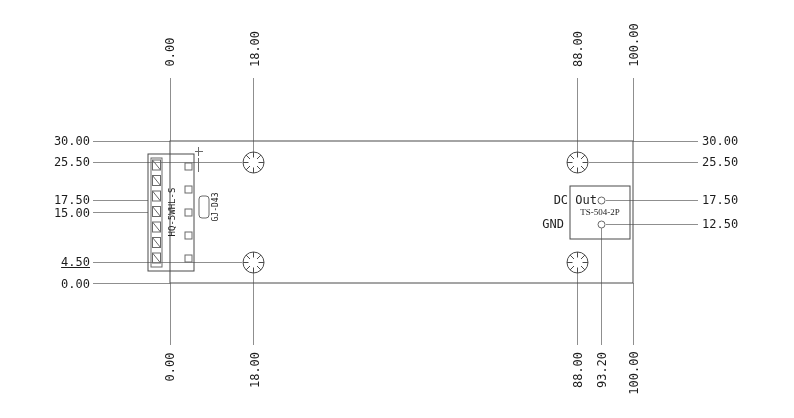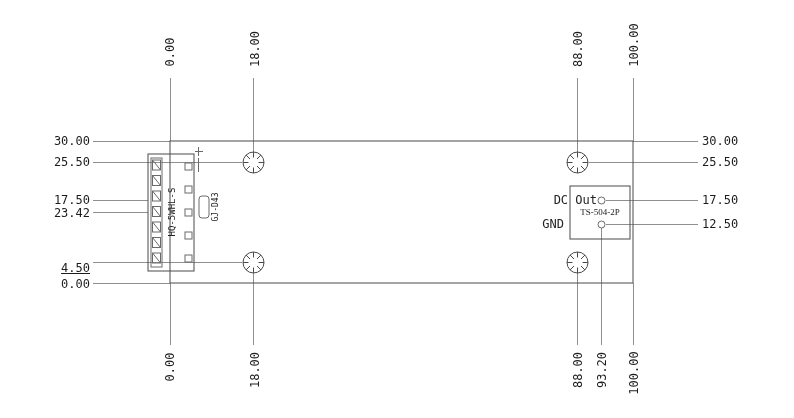--- a/index.html
+++ b/index.html
@@ -126,22 +126,22 @@
 
   <span class="lab vrot" style="left:170px;top:367px;">0.00</span>
   <span class="lab vrot" style="left:255px;top:370px;">18.00</span>
   <span class="lab vrot" style="left:578px;top:370px;">88.00</span>
   <span class="lab vrot" style="left:602px;top:370px;">93.20</span>
   <span class="lab vrot" style="left:634px;top:373px;">100.00</span>
 
   <span class="lab rjust" style="left:90px;top:141px;">30.00</span>
   <span class="lab rjust" style="left:90px;top:162px;">25.50</span>
   <span class="lab rjust" style="left:90px;top:200px;">17.50</span>
-  <span class="lab rjust" style="left:90px;top:213px;">23.42</span>
-  <span class="lab rjust" style="left:90px;top:268px;text-decoration:underline;">4.50</span>
+  <span class="lab rjust" style="left:90px;top:213px;">15.00</span>
+  <span class="lab rjust" style="left:90px;top:262px;text-decoration:underline;">4.50</span>
   <span class="lab rjust" style="left:90px;top:284px;">0.00</span>
 
   <span class="lab ljust" style="left:702px;top:141px;">30.00</span>
   <span class="lab ljust" style="left:702px;top:162px;">25.50</span>
   <span class="lab ljust" style="left:702px;top:200px;">17.50</span>
   <span class="lab ljust" style="left:702px;top:224px;">12.50</span>
 
   <span class="lab comp vrot" style="left:172px;top:212px;">HQ-5WHL-S</span>
   <span class="lab vrot" style="left:216px;top:207px;font-size:8px;">GJ-D43</span>
   <span class="lab comp hc" style="left:600px;top:212px;font-family:Liberation Serif, serif;">TS-504-2P</span>

